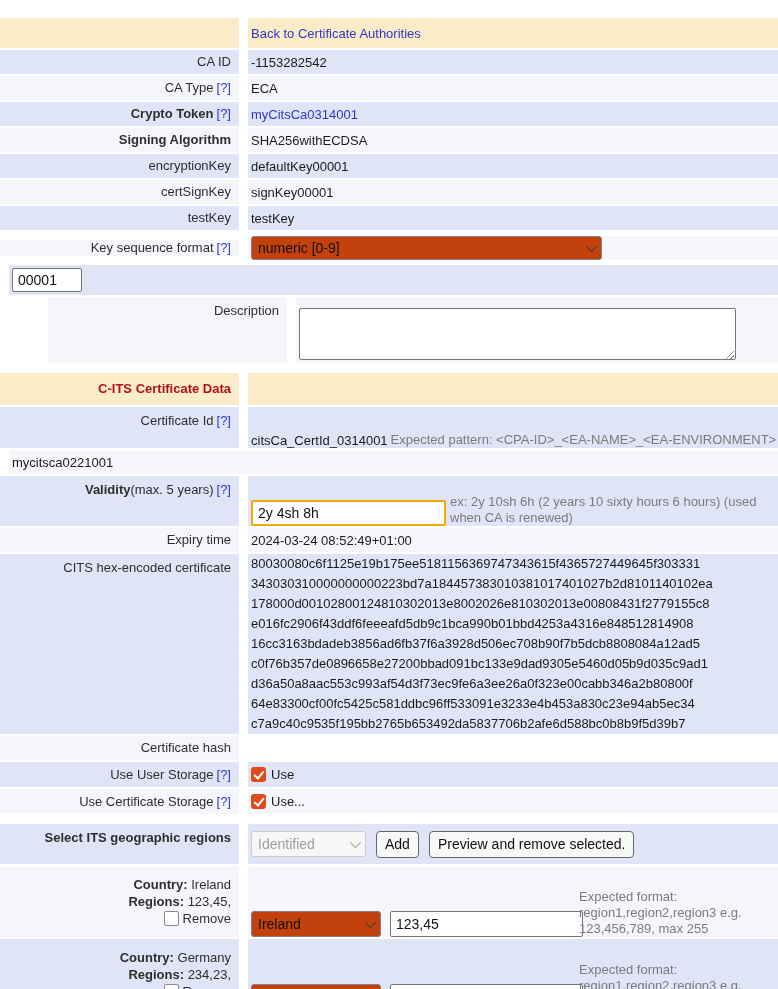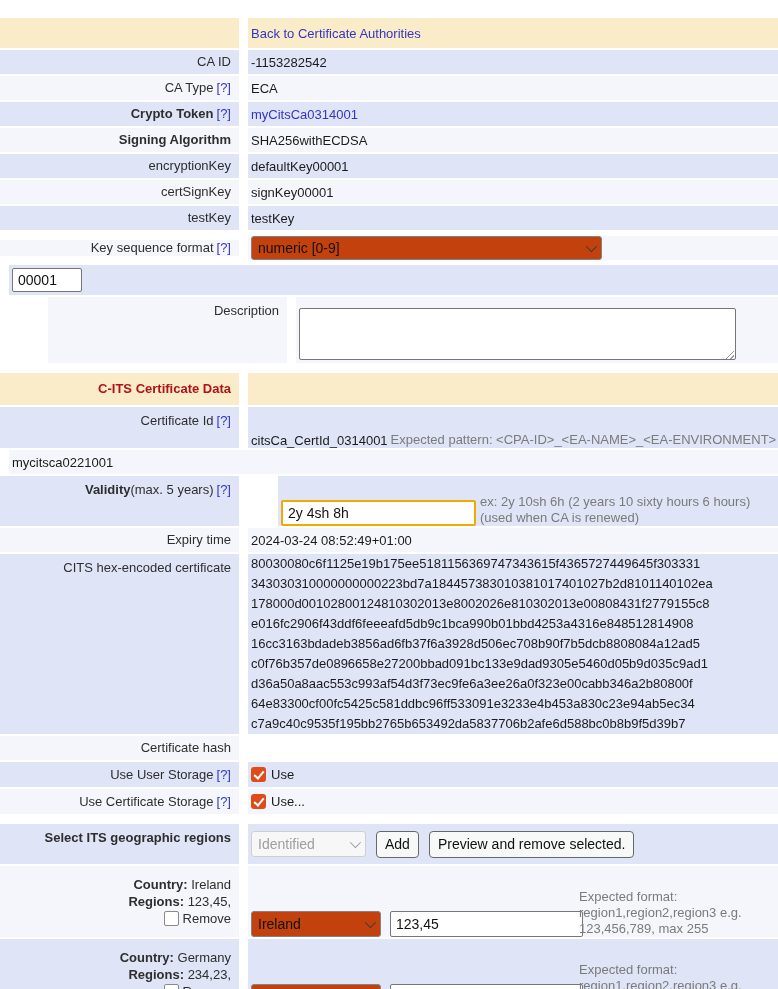--- a/index.html
+++ b/index.html
@@ -219,21 +219,21 @@
   <div class="cell-r">
       <span class="value">mycitsca0221001</span>
     </div>
 </div>
 
 <div class="row lav h50">
   <div class="cell-l topalign">
       <span><span class="label b">Validity</span><span class="label">(max. 5 years)</span><a class="help">[?]</a></span>
     </div>
   <div class="gap"></div>
-  <div class="cell-r col topalign" style="padding-top:3px;margin-left:30px;">
+  <div class="cell-r col topalign" style="padding-top:3px;">
     <input class="txt vinput" type="text" value="2y 4sh 8h" style="">
     <span class="hint" style="margin-top:4px;padding-left:4px;">ex: 2y 10sh 6h (2 years 10 sixty hours 6 hours) (used when CA is renewed)</span>
   </div>
 </div>
 
 <div class="row lt h24">
   <div class="cell-l">
       <span class="label">Expiry time</span>
     </div>
   <div class="gap"></div>

